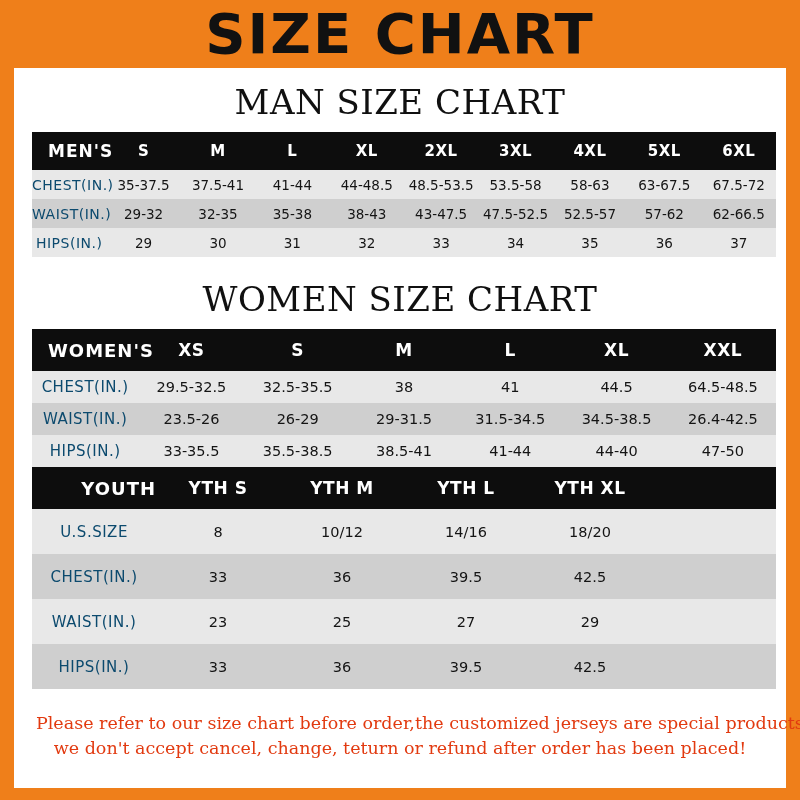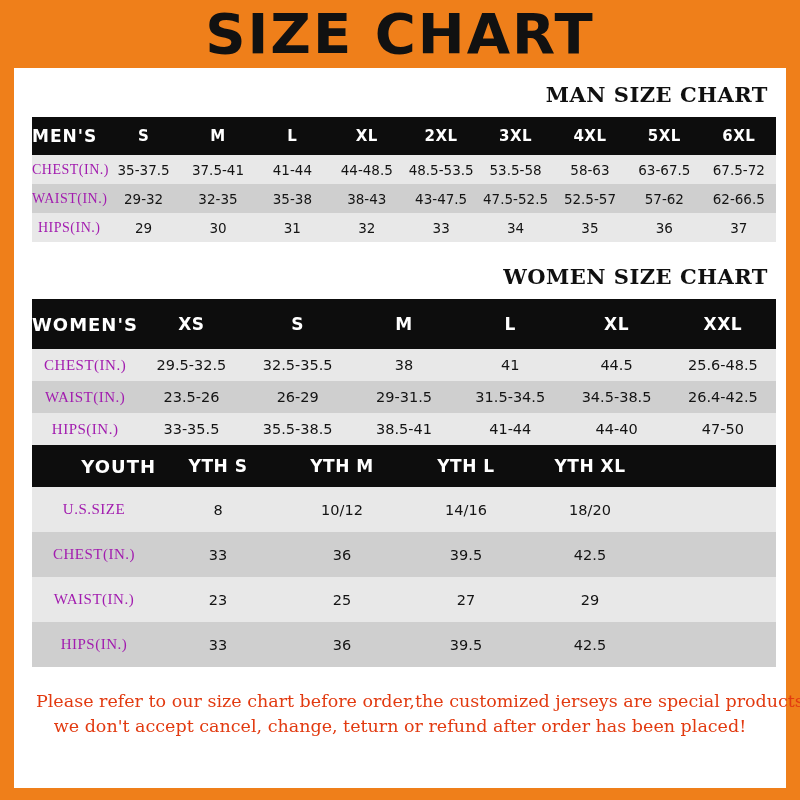--- a/index.html
+++ b/index.html
@@ -35,24 +35,24 @@
     font-weight: bold;
     font-size: 56px;
     letter-spacing: 2px;
     color: #111111;
     line-height: 1;
   }
   .section {
     padding: 0 18px;
   }
   .section-title {
-    text-align: right;
+    text-align: center;
     font-family: "DejaVu Serif", serif;
-    font-weight: bold;
-    font-size: 21px;
+    font-weight: normal;
+    font-size: 34px;
     color: #101010;
     letter-spacing: 0.5px;
   }
   .man-title { margin: 14px 0 10px; }
   .women-title { margin: 22px 0 10px; }
   .youth-title { margin: 24px 0 10px; }
 
   table.size {
     border-collapse: collapse;
     width: 744px;
@@ -69,40 +69,40 @@
     color: #ffffff;
   }
   tr.head-row td {
     height: 38px;
     font-weight: bold;
     font-size: 15px;
     letter-spacing: 0.5px;
   }
   tr.head-row td.rowlabel {
     text-align: left;
+    padding-left: 16px;
     font-size: 17px;
     letter-spacing: 1px;
     margin-top: 25px;
   }
   tr.data-row td {
     height: 29px;
     font-size: 13.5px;
     color: #141414;
   }
   tr.data-row td.rowlabel {
     font-size: 14px;
     letter-spacing: 0.5px;
-    color: #a21caf;
-    font-family: Liberation Serif, serif;
+    color: #0c4a6e;
   }
   tr.band-light { background: #e8e8e8; }
   tr.band-dark  { background: #cfcfcf; }
 
   
-  table.women tr.head-row td { height: 50px; font-size: 17px; }
+  table.women tr.head-row td { height: 42px; font-size: 17px; }
   table.women tr.head-row td.rowlabel { font-size: 18px; }
   table.women tr.data-row td { height: 32px; font-size: 14.5px; }
   table.women tr.data-row td.rowlabel { font-size: 15px; }
 
   table.youth tr.head-row td { height: 42px; font-size: 17px; }
   table.youth tr.head-row td.rowlabel { font-size: 18px; text-align: right; }
   table.youth tr.data-row td { height: 45px; font-size: 14.5px; }
   table.youth tr.data-row td.rowlabel { font-size: 15px; }
 
   .footer-note {
@@ -201,21 +201,21 @@
           <td>XL</td>
           <td>XXL</td>
         </tr>
         <tr class="data-row band-light">
           <td class="rowlabel">CHEST(IN.)</td>
           <td>29.5-32.5</td>
           <td>32.5-35.5</td>
           <td>38</td>
           <td>41</td>
           <td>44.5</td>
-          <td>25.6-48.5</td>
+          <td>64.5-48.5</td>
         </tr>
         <tr class="data-row band-dark">
           <td class="rowlabel">WAIST(IN.)</td>
           <td>23.5-26</td>
           <td>26-29</td>
           <td>29-31.5</td>
           <td>31.5-34.5</td>
           <td>34.5-38.5</td>
           <td>26.4-42.5</td>
         </tr>

